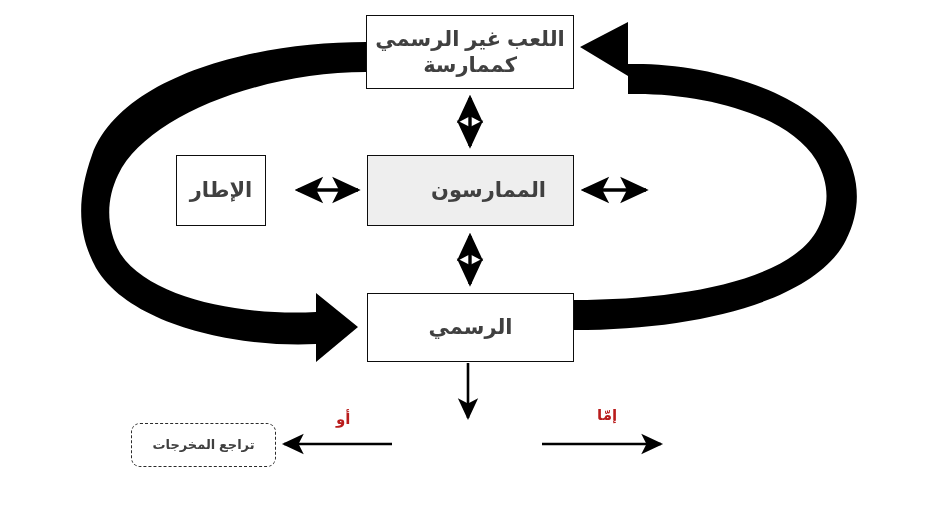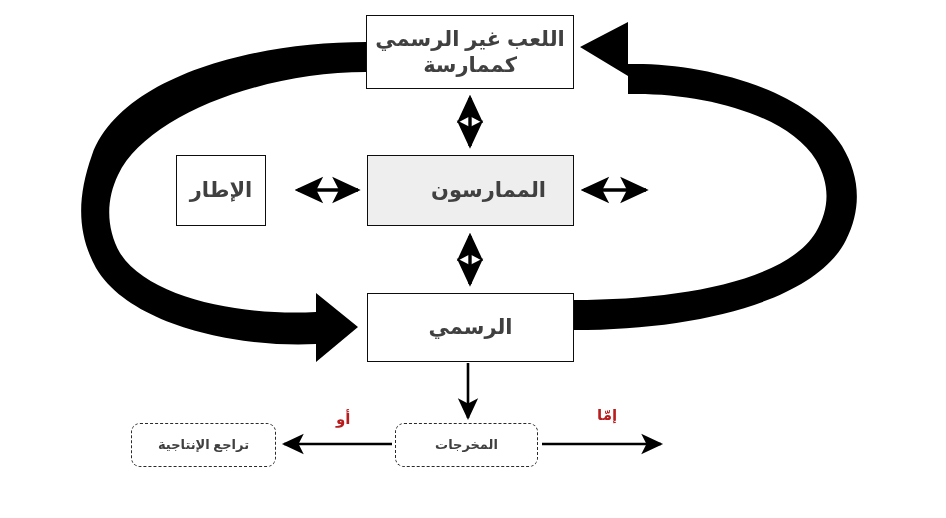--- a/index.html
+++ b/index.html
@@ -133,26 +133,23 @@
 
   <div class="node solid filled" style="left:367px; top:155px; width:207px; height:71px;">
     <span>الممارسون</span>
   </div>
 
 
   <div class="node solid" style="left:367px; top:293px; width:207px; height:69px;">
     <span>الرسمي</span>
   </div>
 
-  <div class="node dashed" style="left:395px; top:423px; width:143px; height:44px;">
-    <span>المخرجات</span>
-  </div>
 
   <div class="node dashed" style="left:131px; top:423px; width:145px; height:44px;">
-    <span>تراجع الإنتاجية</span>
+    <span>تراجع المخرجات</span>
   </div>
 
 
   <div class="edge-label" style="left:336px; top:410px;">أو</div>
 
   <div class="edge-label" style="left:597px; top:406px;">إمّا</div>
 
 </div>
 
 </body></html>

